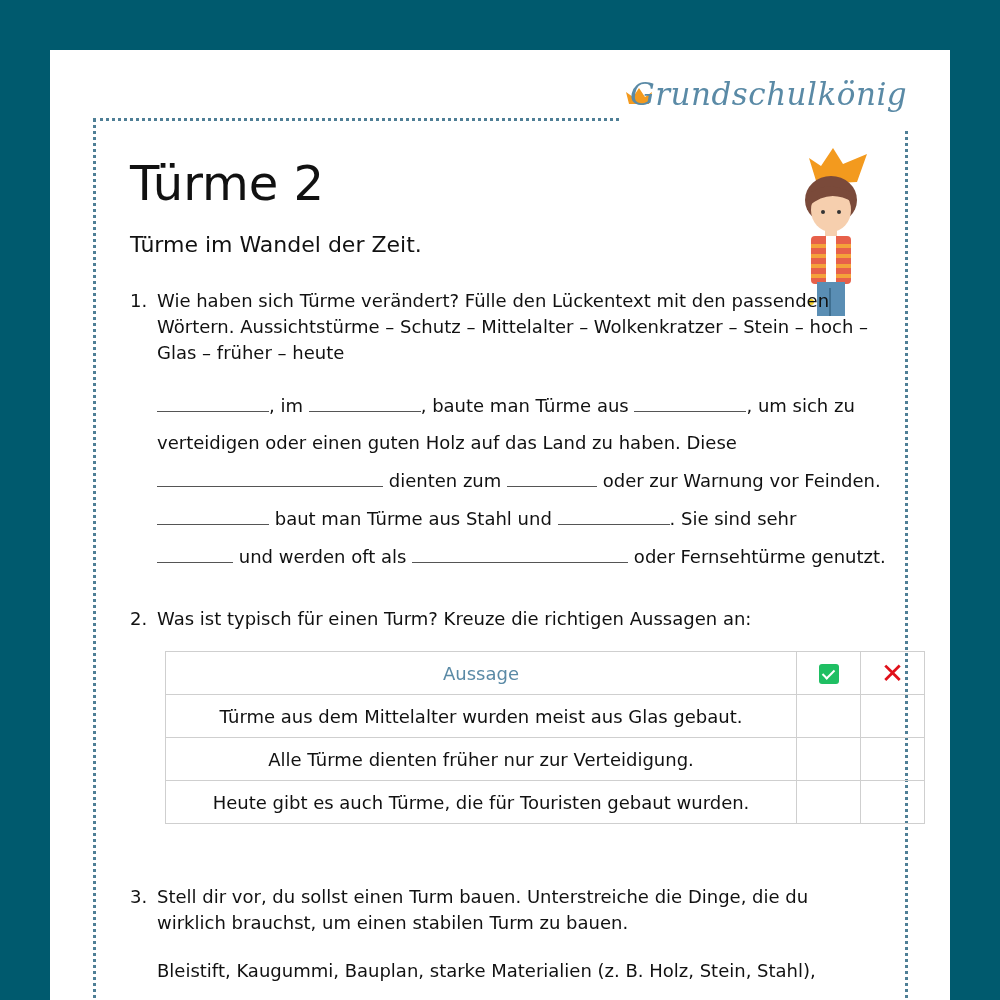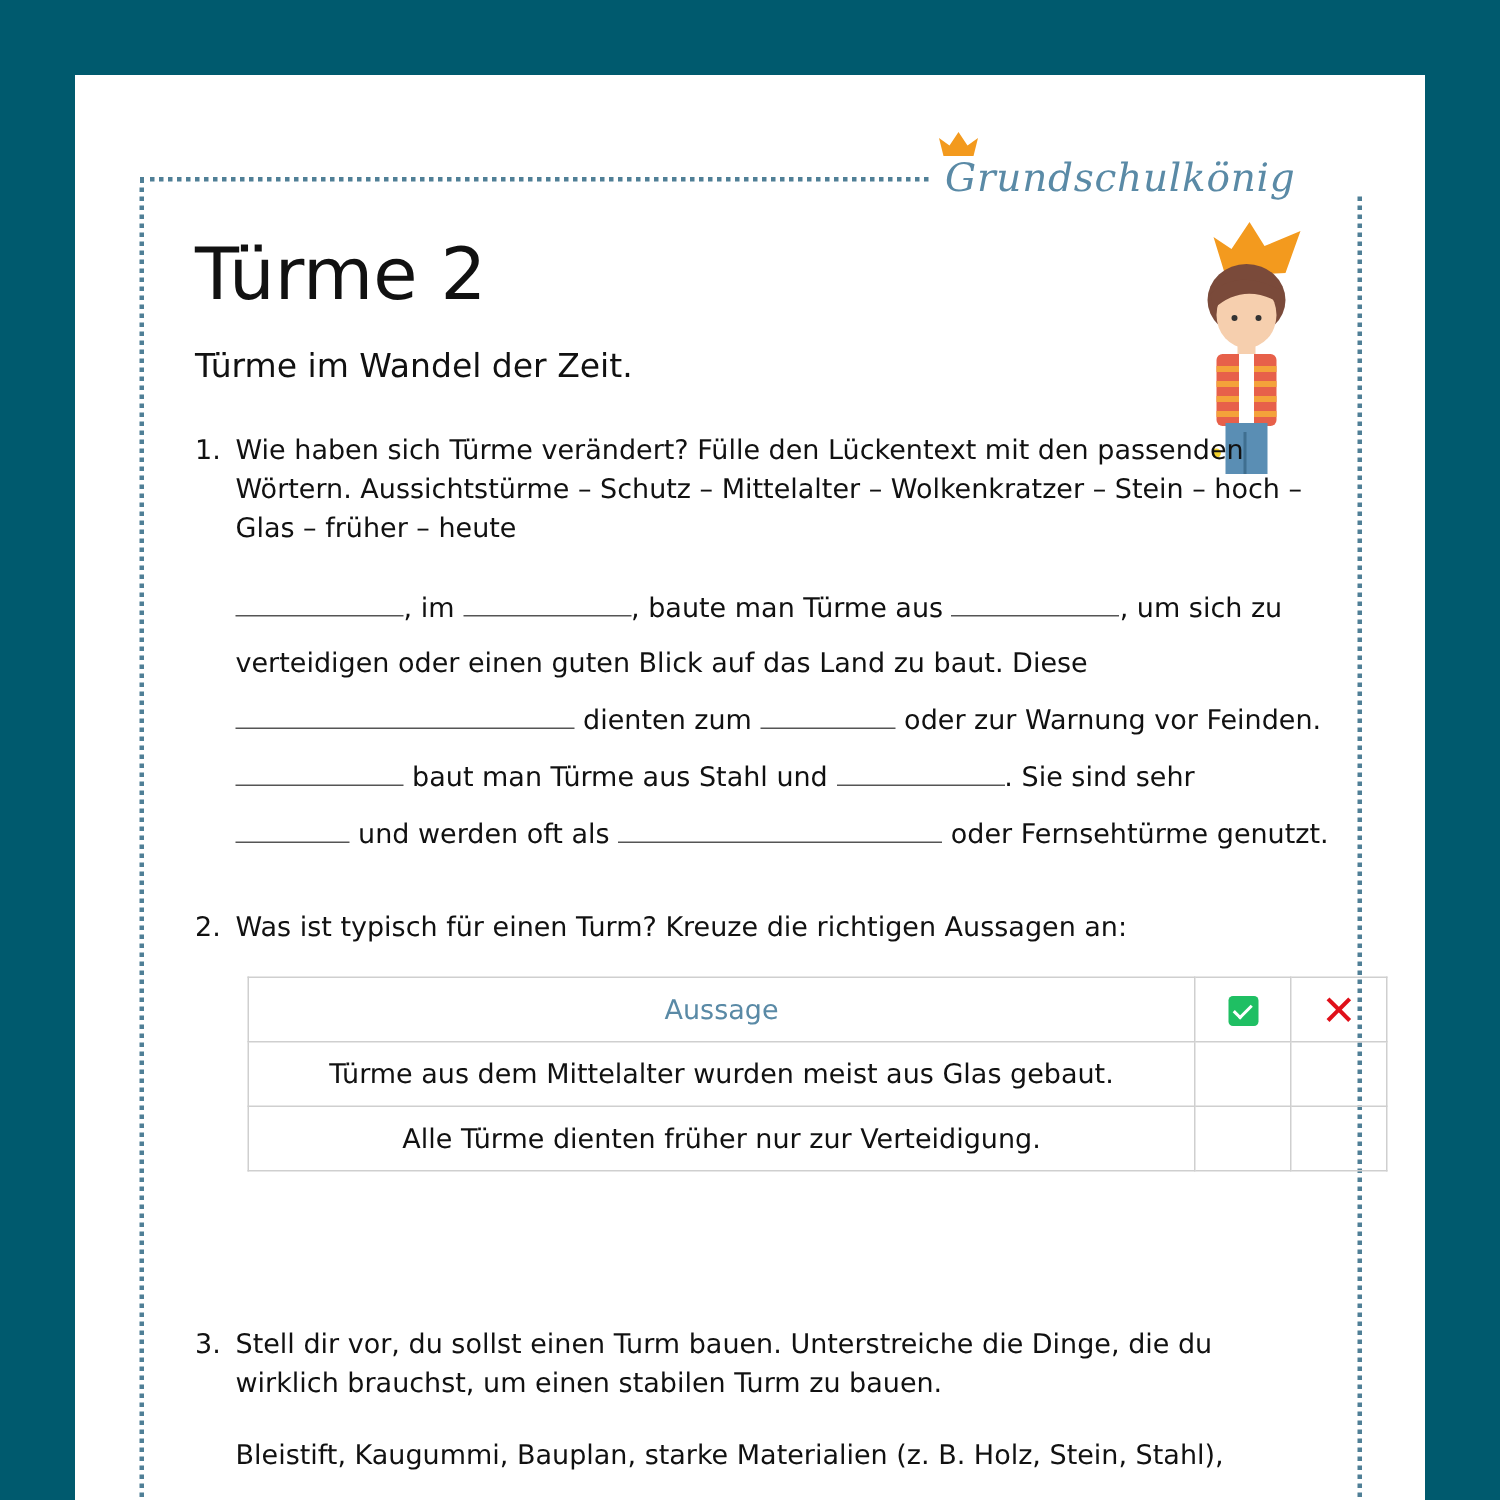--- a/index.html
+++ b/index.html
@@ -17,23 +17,23 @@
       position: absolute; left: 93px; top: 118px; width: 815px; height: 900px;
       border-left: 3px dotted #4f7f96;
       border-right: 3px dotted #4f7f96;
       border-top: 3px dotted #4f7f96;
       box-sizing: border-box;
     }
     .frame-gap {
       position: absolute; left: 620px; top: 110px; width: 300px; height: 20px; background: #fff;
     }
     .logo {
-      position: absolute; left: 630px; top: 104px;
+      position: absolute; left: 630px; top: 76px;
       font-family: "DejaVu Serif", serif; font-style: italic;
-      font-size: 26px; color: #5a8aa6; letter-spacing: 0.5px;
+      font-size: 31px; color: #5a8aa6; letter-spacing: 0.5px;
     }
     .logo-crown { position: absolute; left: 626px; top: 88px; }
     .title {
       position: absolute; left: 130px; top: 155px;
       font-size: 48px; color: #111; font-weight: 500;
     }
     .subtitle {
       position: absolute; left: 130px; top: 232px;
       font-size: 22px; color: #111; text-align: right;
     }
@@ -104,21 +104,21 @@
 
 <div class="q" style="top:288px;width:740px;">
   <span class="num">1.</span>
   <div class="txt">Wie haben sich Türme verändert? Fülle den Lückentext mit den passenden Wörtern. Aussichtstürme – Schutz – Mittelalter – Wolkenkratzer – Stein – hoch – Glas – früher – heute</div>
 </div>
 
 <div class="gap-line" style="top:395px;">
   <span class="blank" style="width:112px"></span><span>, im </span><span class="blank" style="width:112px"></span><span>, baute man Türme aus </span><span class="blank" style="width:112px"></span><span>, um sich zu</span>
 </div>
 <div class="gap-line" style="top:432px;">
-  <span>verteidigen oder einen guten Blick auf das Land zu baut. Diese</span>
+  <span>verteidigen oder einen guten Holz auf das Land zu haben. Diese</span>
 </div>
 <div class="gap-line" style="top:470px;">
   <span class="blank" style="width:226px"></span><span> dienten zum </span><span class="blank" style="width:90px"></span><span> oder zur Warnung vor Feinden.</span>
 </div>
 <div class="gap-line" style="top:508px;">
   <span class="blank" style="width:112px"></span><span> baut man Türme aus Stahl und </span><span class="blank" style="width:112px"></span><span>. Sie sind sehr</span>
 </div>
 <div class="gap-line" style="top:546px;">
   <span class="blank" style="width:76px"></span><span> und werden oft als </span><span class="blank" style="width:216px"></span><span> oder Fernsehtürme genutzt.</span>
 </div>
@@ -138,20 +138,25 @@
   <tr>
     <td>Türme aus dem Mittelalter wurden meist aus Glas gebaut.</td>
     <td></td>
         <td></td>
   </tr>
   <tr>
     <td>Alle Türme dienten früher nur zur Verteidigung.</td>
     <td></td>
         <td></td>
   </tr>
+  <tr>
+    <td>Heute gibt es auch Türme, die für Touristen gebaut wurden.</td>
+    <td></td>
+        <td></td>
+  </tr>
 </tbody>
   </table>
 
 <div class="q" style="top:884px;width:740px;">
   <span class="num">3.</span>
   <div class="txt">Stell dir vor, du sollst einen Turm bauen. Unterstreiche die Dinge, die du wirklich brauchst, um einen stabilen Turm zu bauen.</div>
 </div>
 <div class="gap-line" style="top:960px;">Bleistift, Kaugummi, Bauplan, starke Materialien (z. B. Holz, Stein, Stahl),</div>
 
 </body></html>

